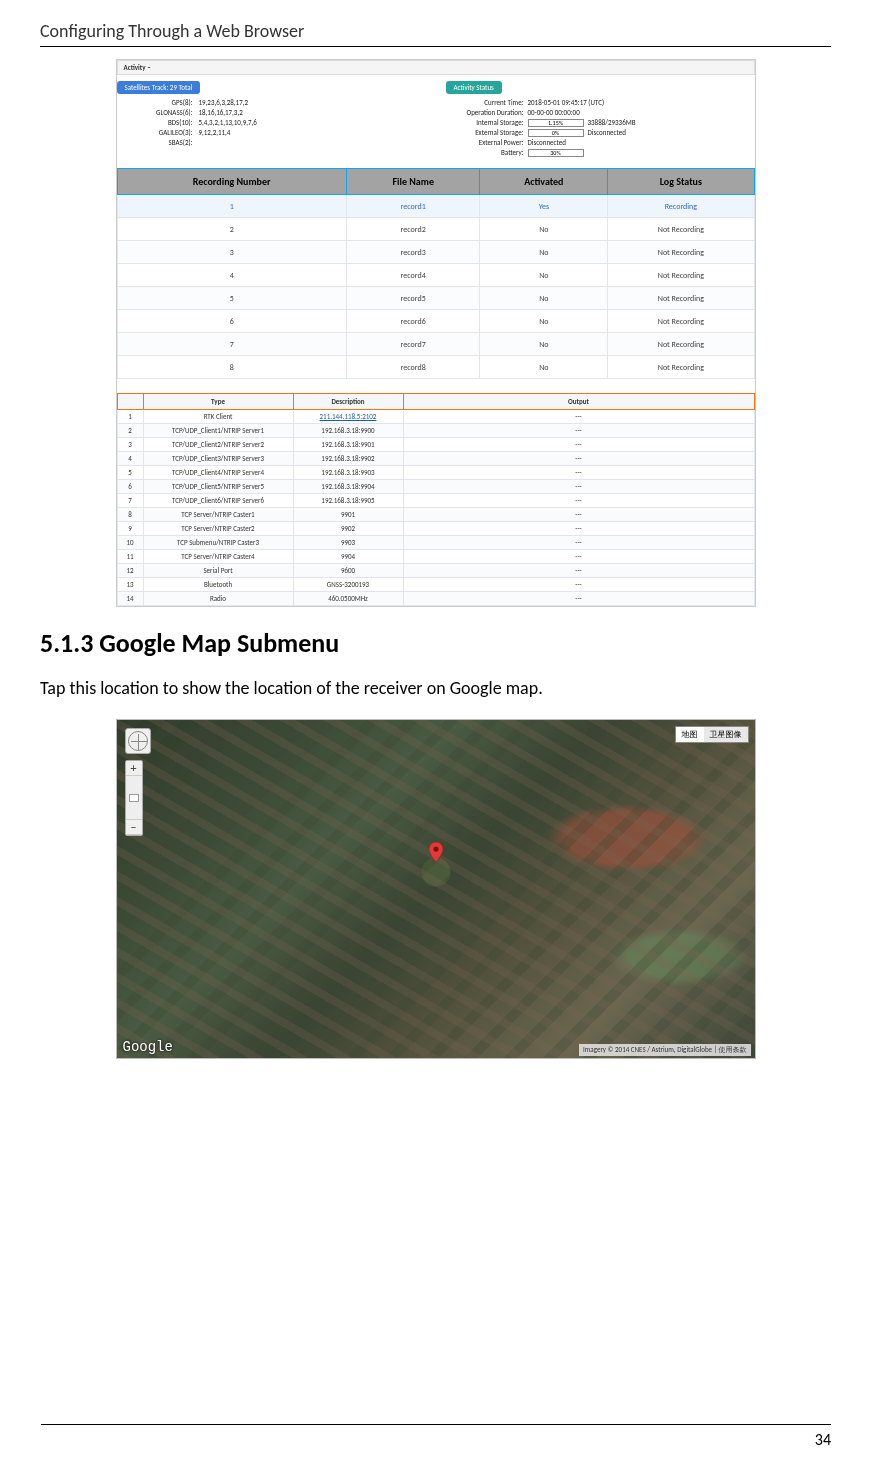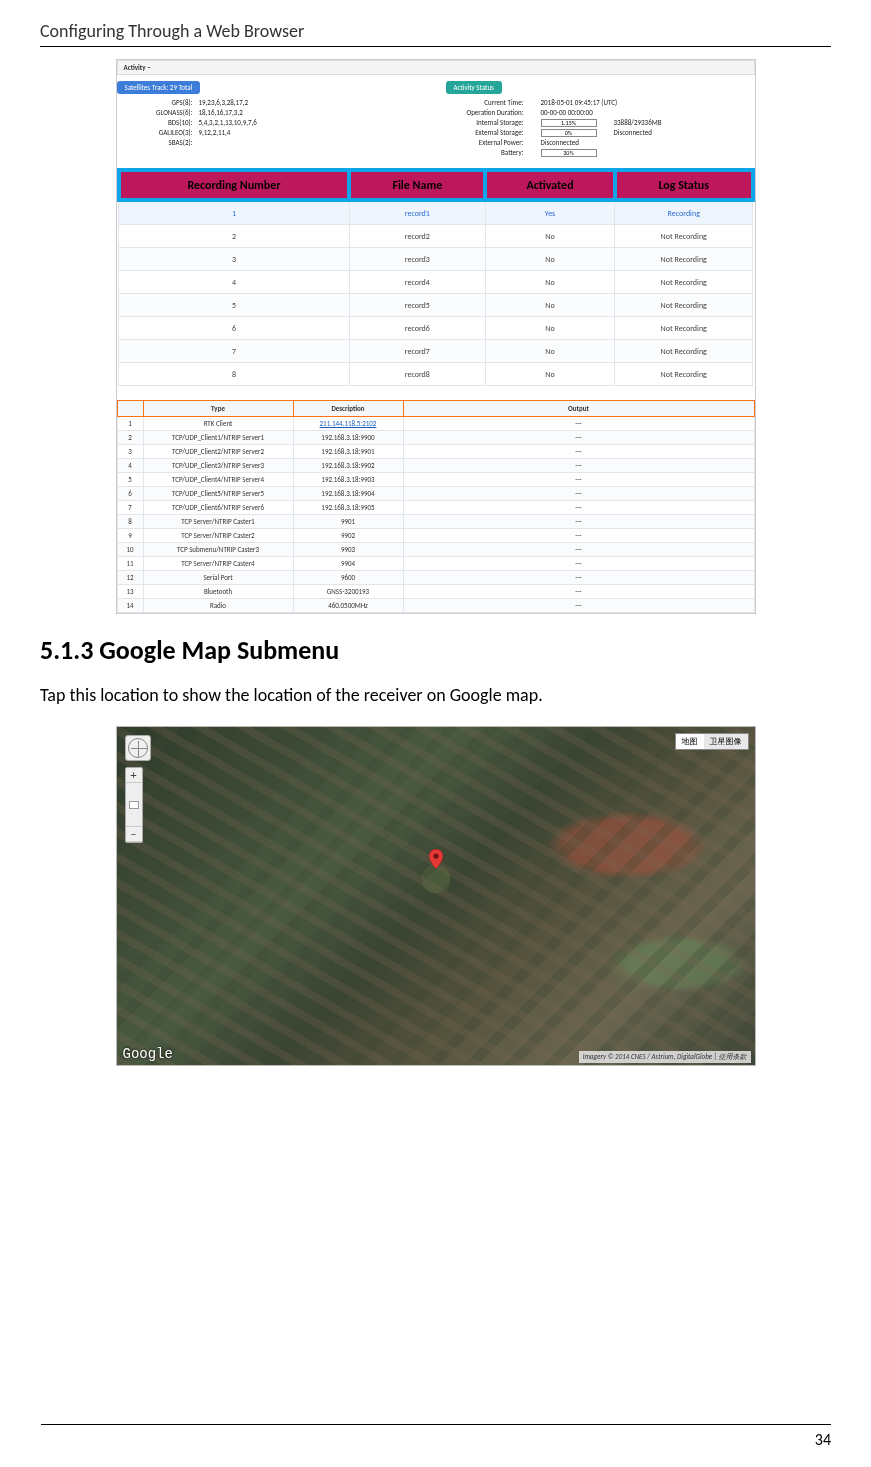--- a/index.html
+++ b/index.html
@@ -52,43 +52,43 @@
     font-size: 7px;
     margin-bottom: 4px;
   }
   .badge-blue { background: #3b7dd8; }
   .badge-teal { background: #26a69a; }
   .sat-lines { margin-left: 30px; }
   .sat-line { display: flex; gap: 6px; margin-bottom: 1px; }
   .sat-label { width: 46px; text-align: right; color: #222; }
   .sat-val { color: #222; }
   .status-lines { margin-left: 10px; }
-  .status-line { display: flex; align-items: center; gap: 17px; margin-bottom: 1px; }
+  .status-line { display: flex; align-items: center; gap: 4px; margin-bottom: 1px; }
   .status-label { width: 68px; text-align: right; color: #222; }
   .status-val { color: #222; }
   .bar-outer {
     width: 56px; height: 8px; border: 1px solid #888; background: #fff;
     position: relative; display: inline-block;
   }
   .bar-fill { height: 100%; background: #5aa6e6; }
   .bar-fill.yellow { background: #e6d55a; }
   .bar-text {
     position: absolute; inset: 0; display: flex; align-items: center;
     justify-content: center; font-size: 6px; color: #000;
   }
   .rec-table {
     width: 100%;
     border-collapse: collapse;
     margin-bottom: 14px;
   }
   .rec-table th {
-    background: #be185d;
-    border: 4px solid #0ea5e9;
+    background: #a3a3a3;
+    border: 1px solid #0ea5e9;
     padding: 6px 4px;
-    font-size: 12px;
+    font-size: 10px;
     font-weight: bold;
     color: #000;
   }
   .rec-table td {
     border: 1px solid #e2e6ea;
     padding: 6px 4px;
     text-align: center;
     font-size: 8px;
     color: #444;
   }
@@ -196,21 +196,21 @@
   .map-type-toggle span { padding: 2px 6px; }
   .map-type-toggle span.active { background: #e8e8e8; }
   .map-logo {
     position: absolute; left: 6px; bottom: 3px;
     color: #fff; font-size: 14px; font-family: Liberation Mono, monospace;
     text-shadow: 0 0 3px #000;
   }
   .map-attrib {
     position: absolute; right: 4px; bottom: 2px;
     background: rgba(230,230,230,0.85);
-    font-size: 7px; color: #333; padding: 1px 4px; font-style: italic;
+    font-size: 7px; color: #333; padding: 1px 4px;
   }
 
   .page-number {
     position: absolute;
     bottom: 18px;
     right: 40px;
     font-size: 16px;
     color: #000;
   }
   .page-number::before {

